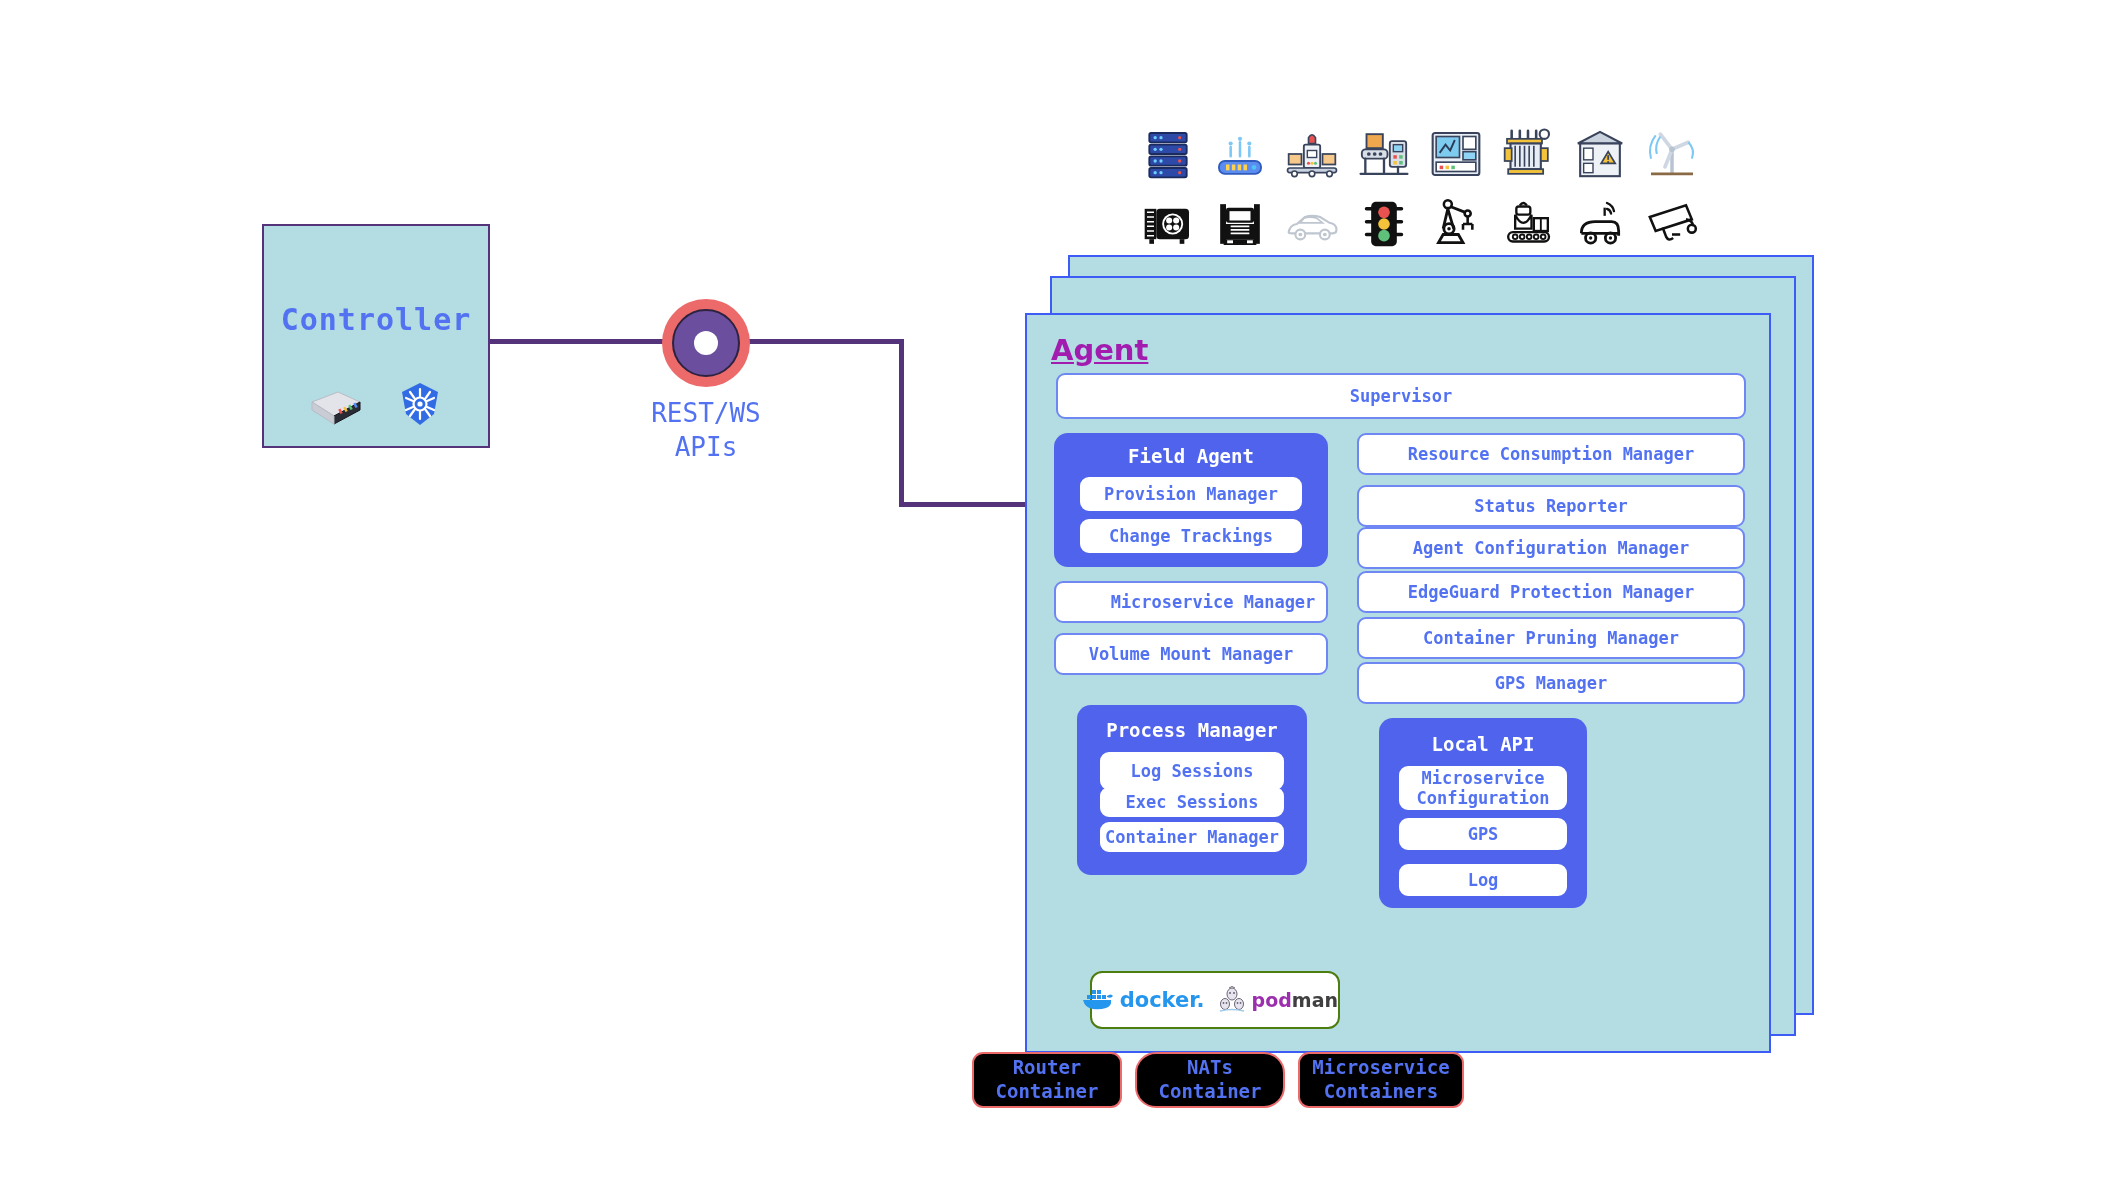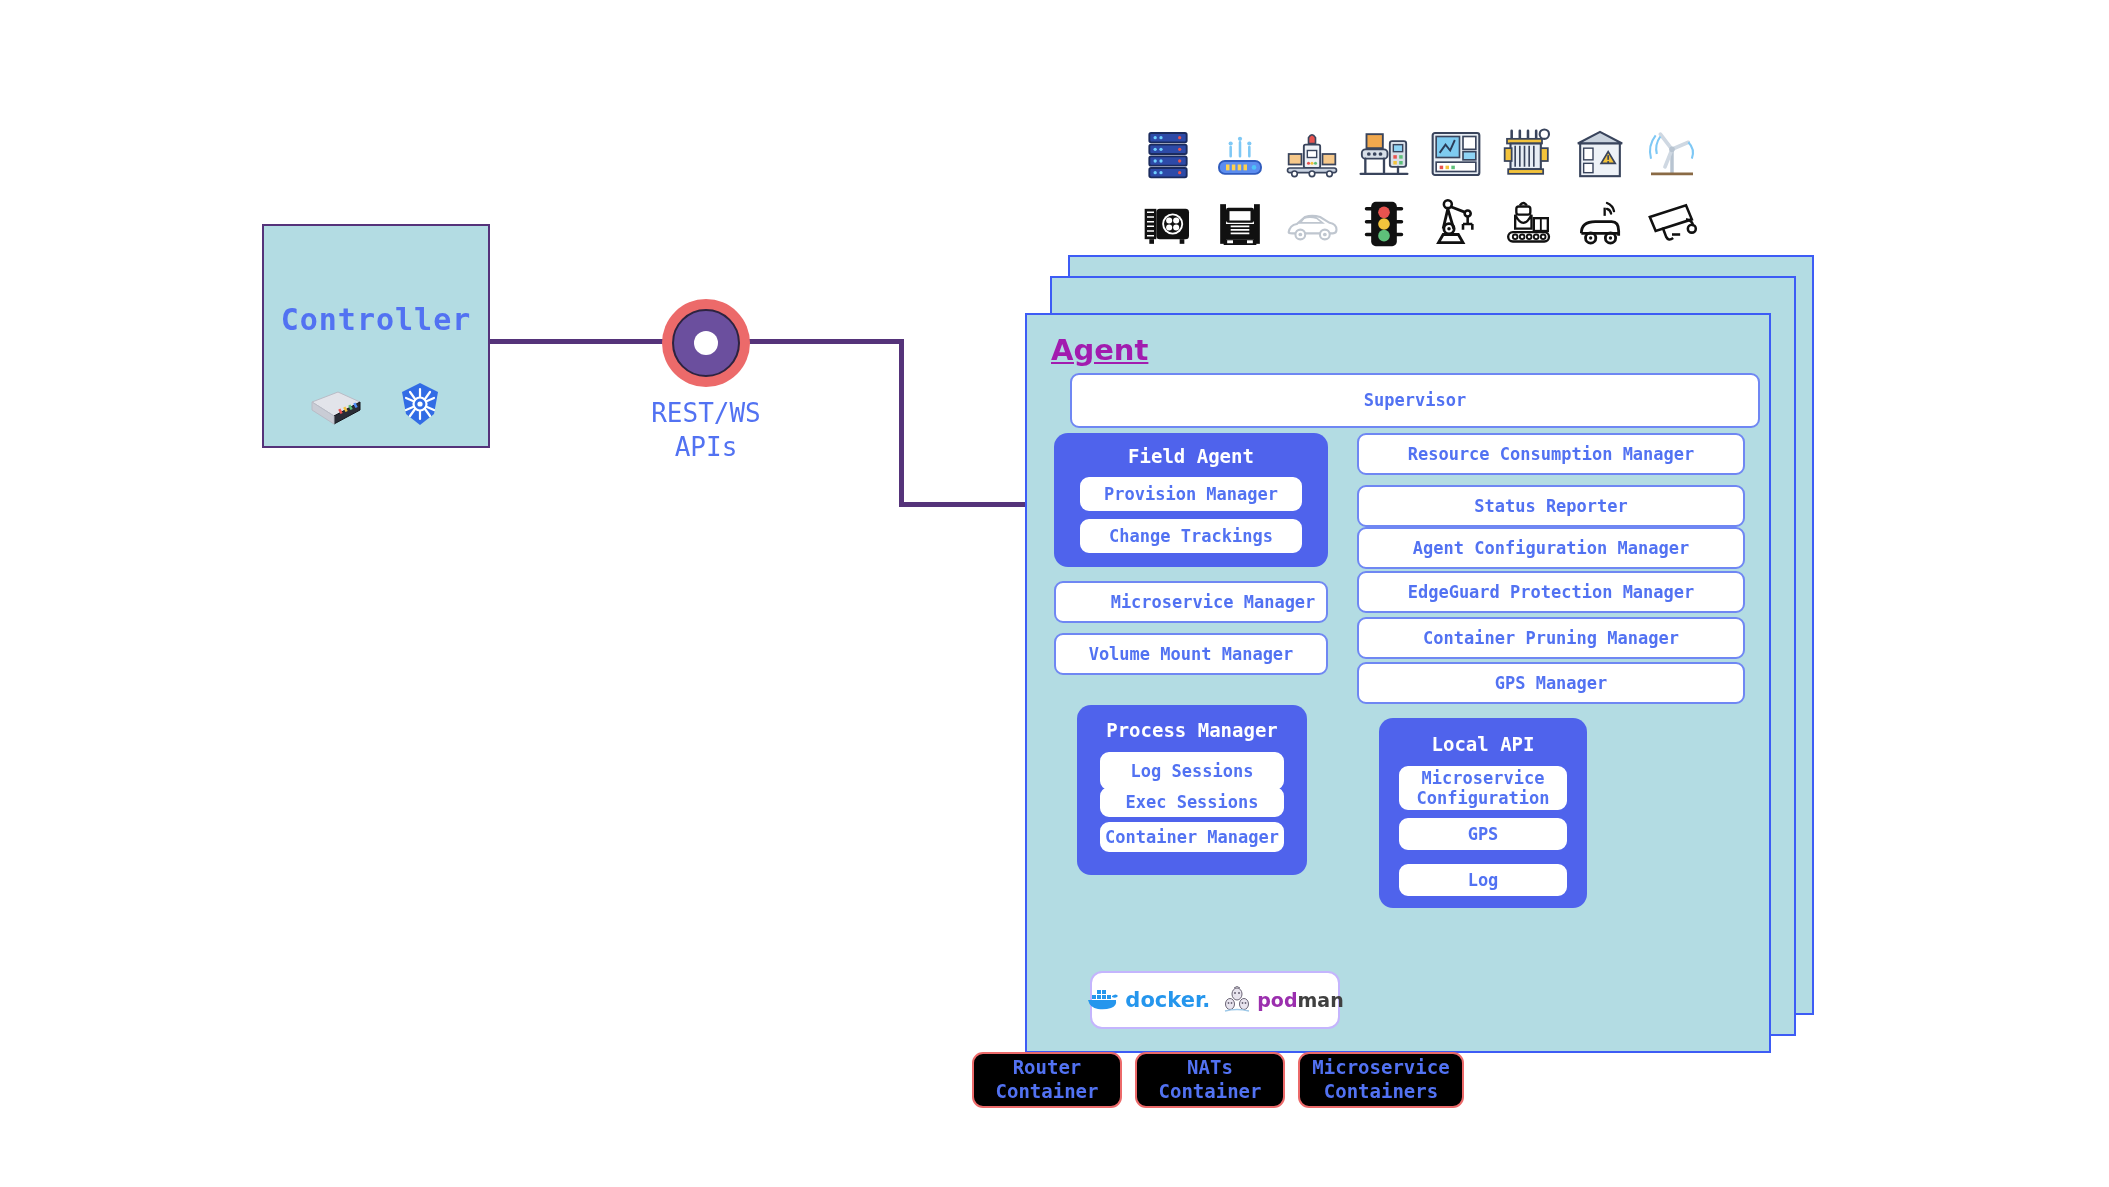--- a/index.html
+++ b/index.html
@@ -105,21 +105,21 @@
     font-weight: bold;
     display: flex;
     align-items: center;
     justify-content: center;
     text-align: center;
     line-height: 1.2;
     white-space: pre-line;
   }
 
   
-  #supervisor { left: 43px; top: 58px; width: 690px; height: 55px; }
+  #supervisor { left: 29px; top: 58px; width: 690px; height: 46px; }
 
   
   .group {
     background: #4f63ec;
     border-radius: 14px;
   }
   .group-title {
     position: absolute;
     left: 0; right: 0;
     color: #ffffff;
@@ -157,25 +157,25 @@
   #local-api { left: 352px; top: 403px; width: 208px; height: 190px; }
   #local-api .group-title { top: 15px; }
   #la-item-0 { left: 20px; top: 48px;  width: 168px; height: 44px; }
   #la-item-1 { left: 20px; top: 100px; width: 168px; height: 32px; }
   #la-item-2 { left: 20px; top: 146px; width: 168px; height: 32px; }
 
   
   #runtime-bar {
     left: 1090px; top: 971px; width: 250px; height: 58px;
     background: #ffffff;
-    border: 2px solid #c4b5fd;
+    border: 2px solid #4d7c0f;
     border-radius: 12px;
     display: flex;
     align-items: center;
-    justify-content: center;
+    justify-content: flex-end;
     gap: 12px;
   }
   .rt-logo { display: flex; align-items: center; gap: 5px; }
   .rt-text { font-family: "DejaVu Sans", "Liberation Sans", sans-serif; font-weight: bold; font-size: 21px; }
   #docker-text { color: #2596ed; }
   #podman-text-a { color: #9b2fae; font-family: "DejaVu Sans", "Liberation Sans", sans-serif; font-weight: bold; font-size: 19px; }
   #podman-text-b { color: #404040; font-family: "DejaVu Sans", "Liberation Sans", sans-serif; font-weight: bold; font-size: 19px; }
 
   
   .container-box {
@@ -188,21 +188,21 @@
     display: flex;
     align-items: center;
     justify-content: center;
     text-align: center;
     line-height: 1.25;
     white-space: pre-line;
     height: 56px;
     top: 1052px;
   }
   #cb-0 { left: 972px;  width: 150px; }
-  #cb-1 { left: 1135px; width: 150px; }
+  #cb-1 { left: 1135px; width: 150px; border-radius: 21px; }
   #cb-2 { left: 1298px; width: 166px; }
 
   
   .icon-row { display: flex; align-items: flex-end; gap: 16px; }
   #icon-row-top { left: 1140px; top: 120px; height: 62px; }
   #icon-row-bottom { left: 1140px; top: 196px; height: 56px; }
   .dev-icon { width: 56px; height: 56px; display: block; }
 </style>
 </head>
 <body>

